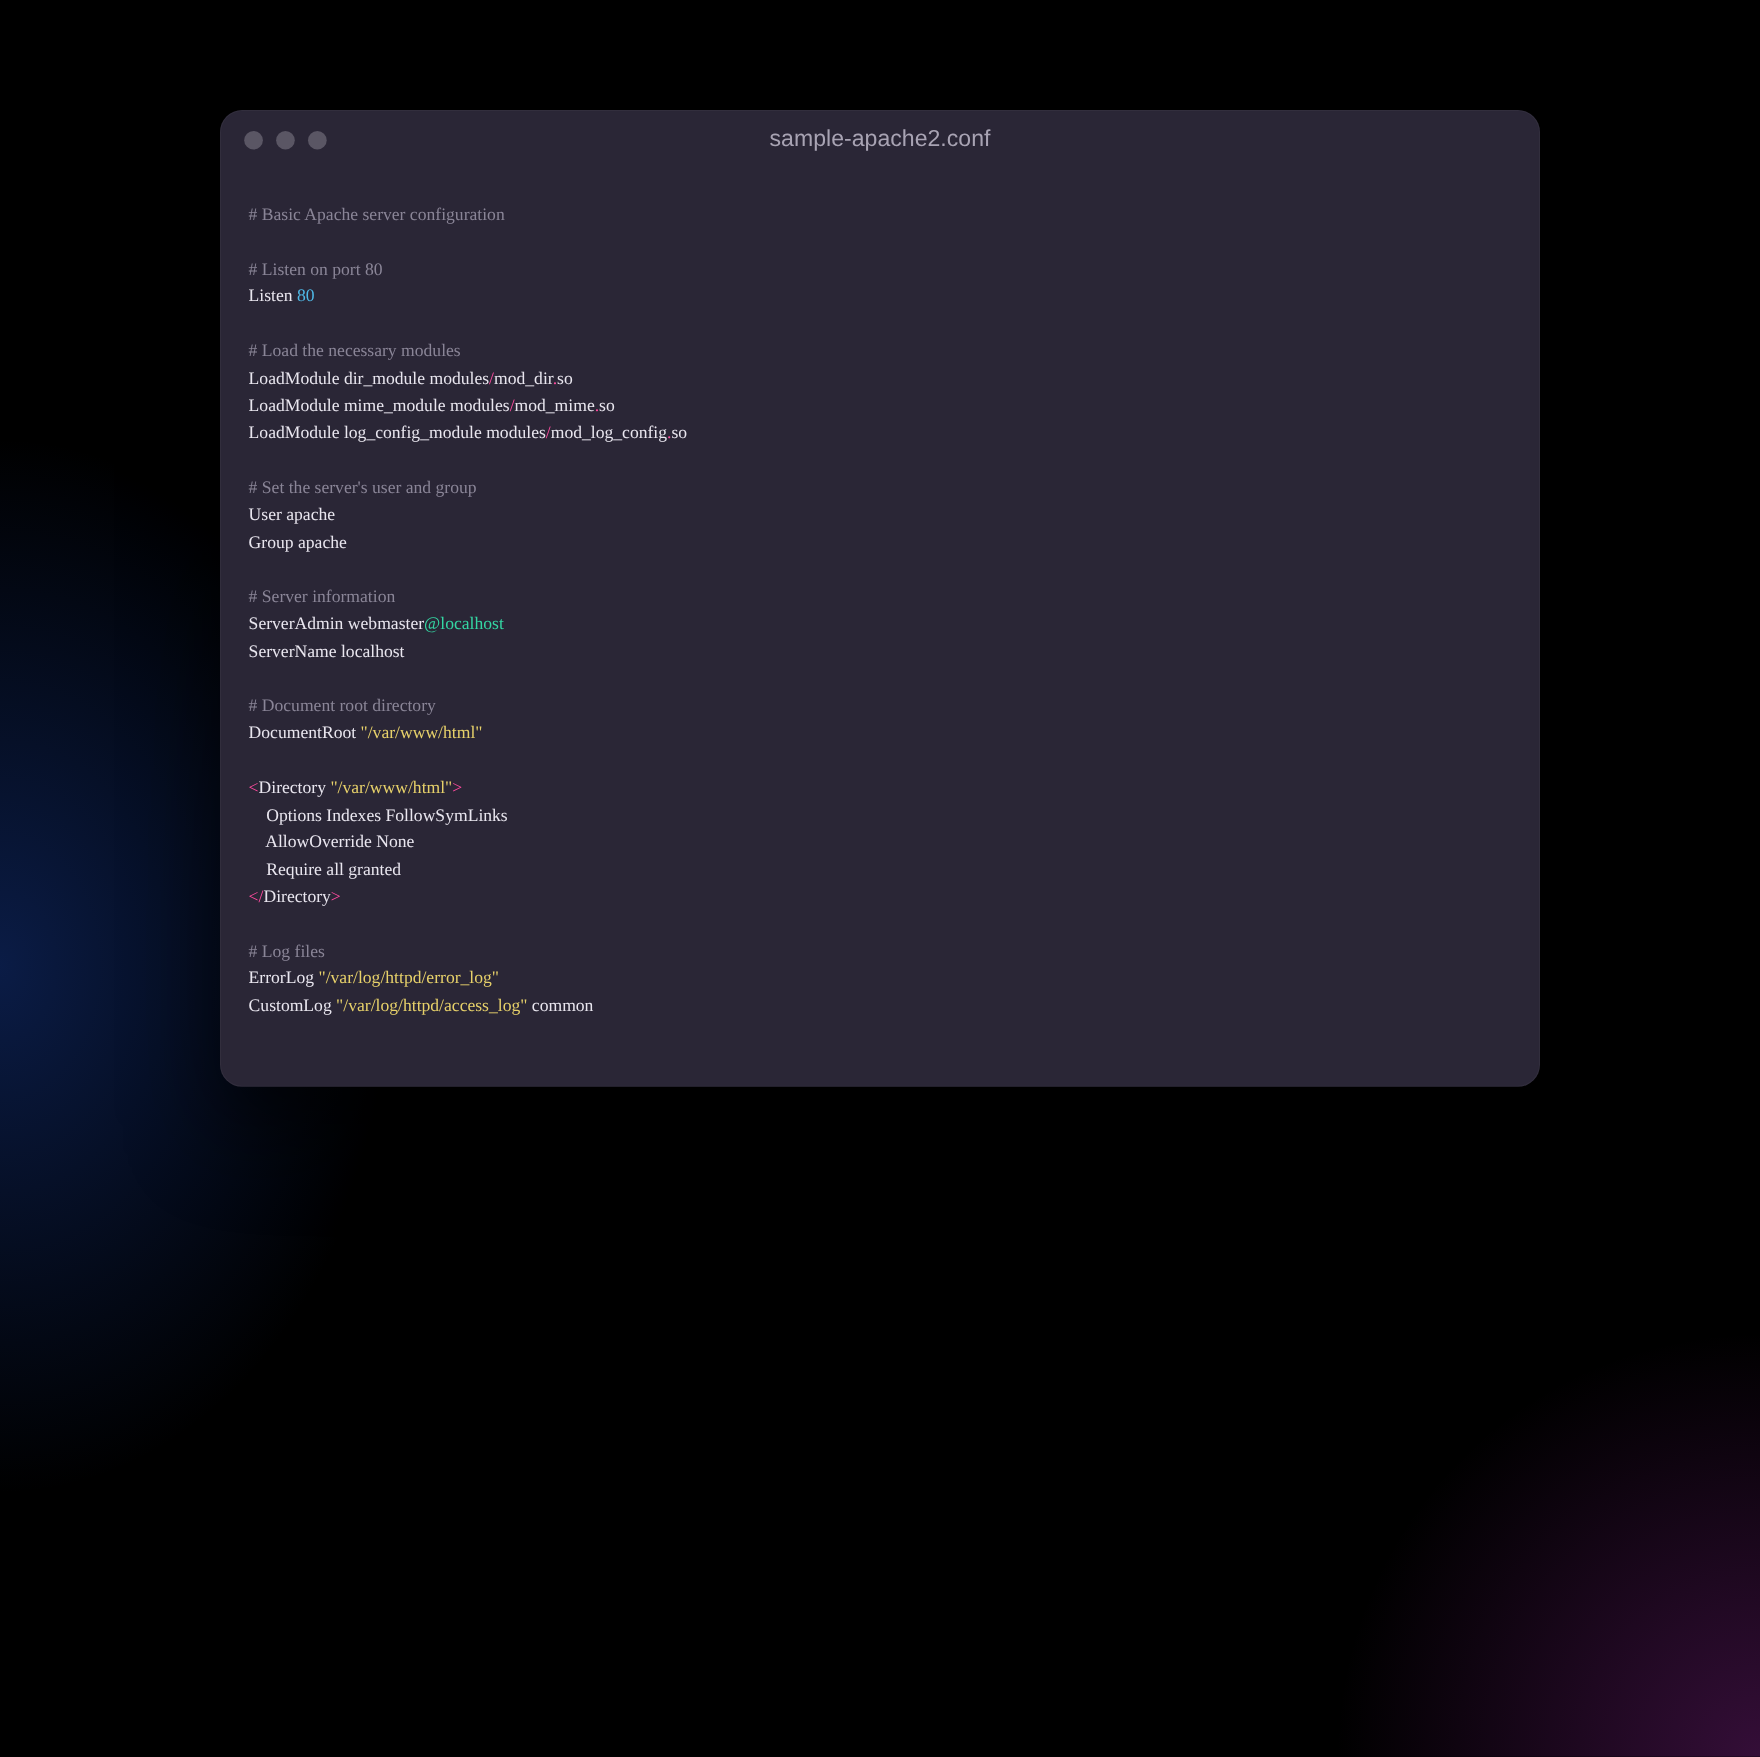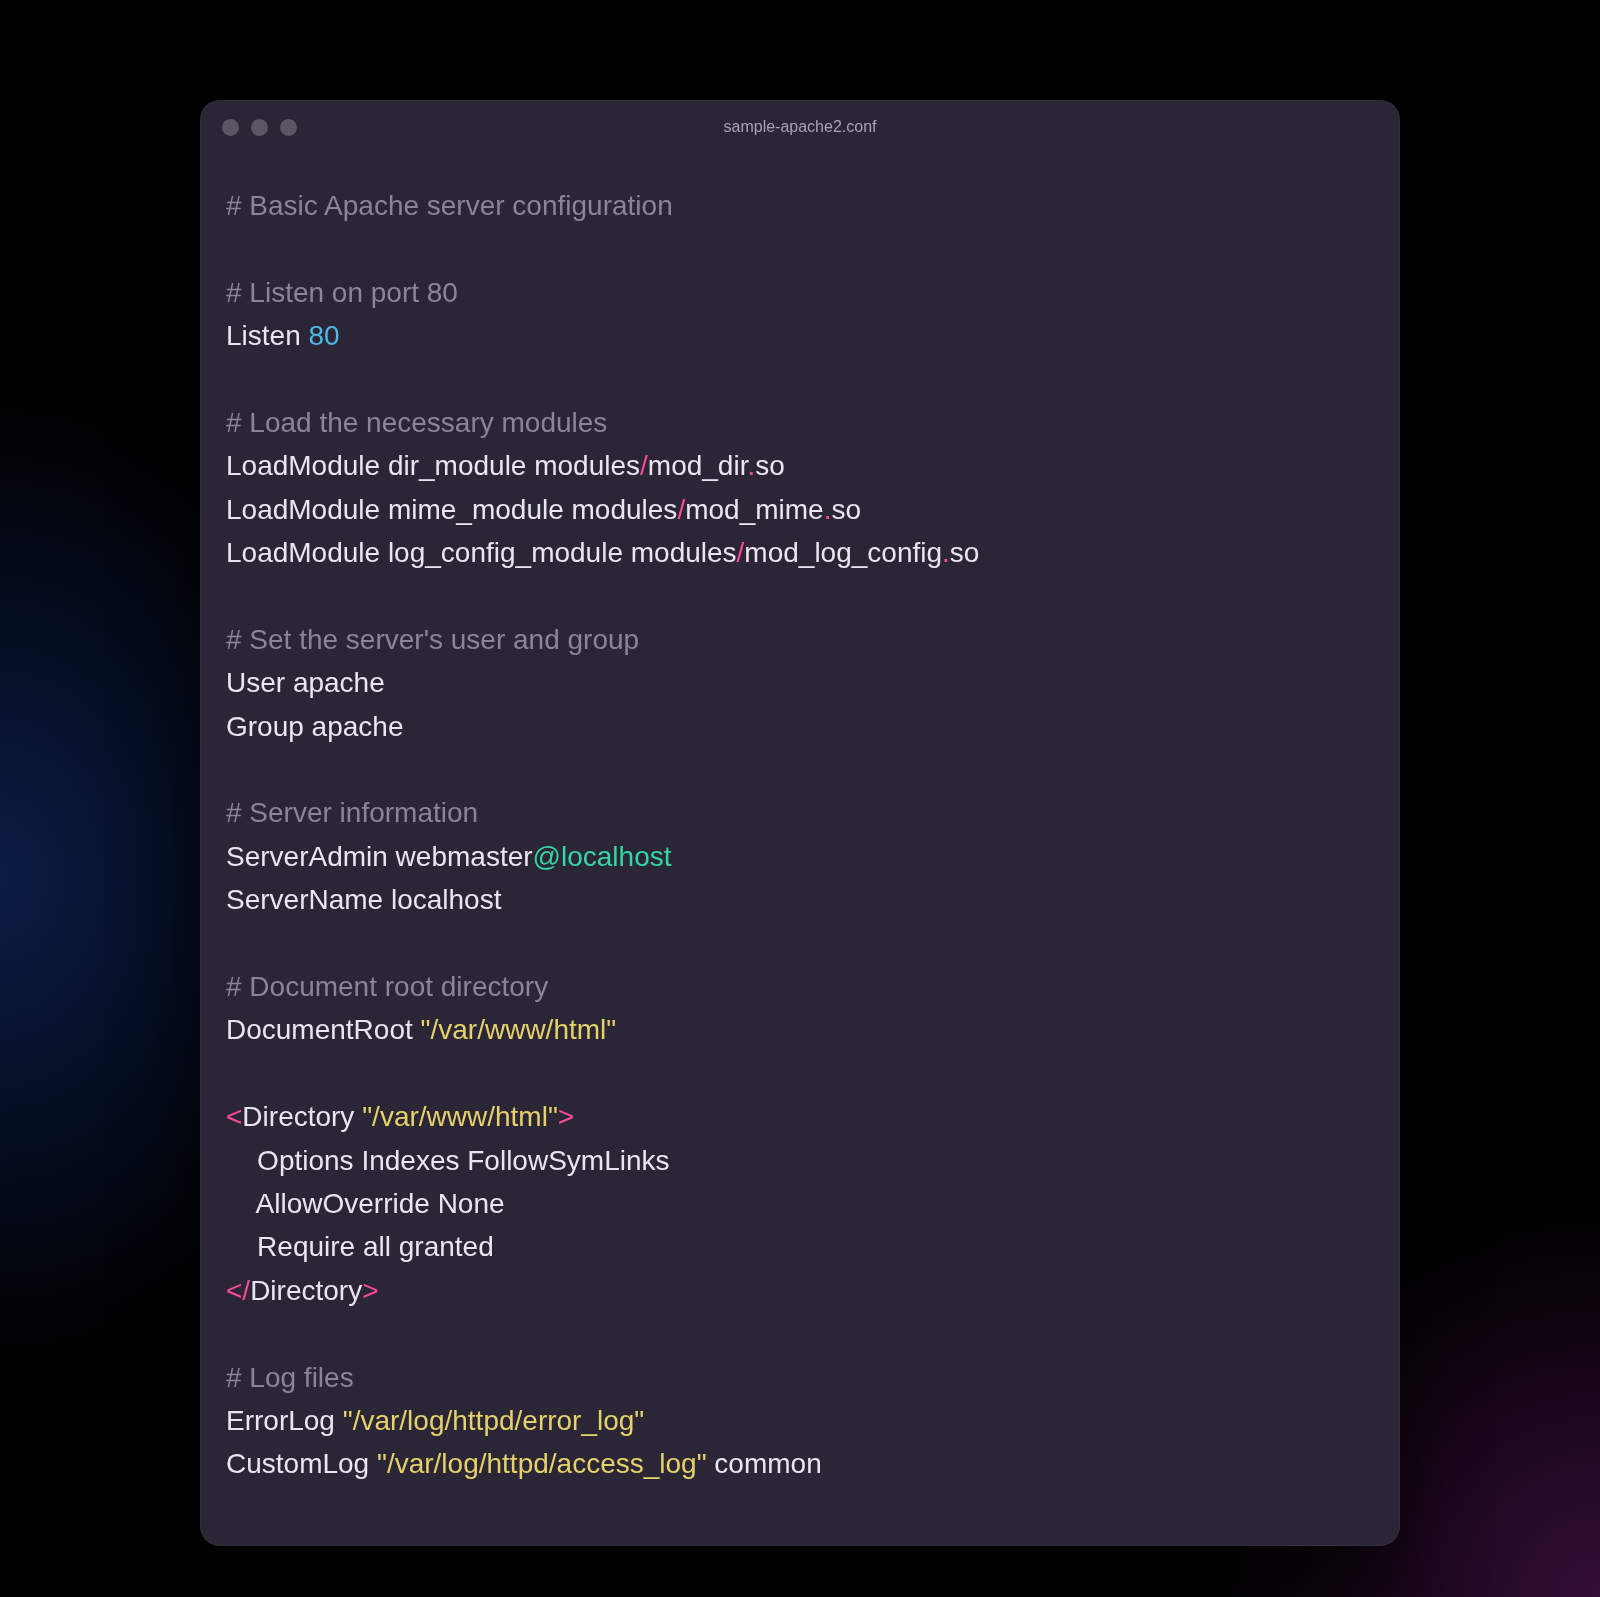--- a/index.html
+++ b/index.html
@@ -37,30 +37,30 @@
   }
   .dot {
     width: 17px; height: 17px; border-radius: 50%;
     background: #5a5664;
   }
   .title {
     position: absolute;
     left: 0; right: 0;
     text-align: center;
     color: #a8a3b3;
-    font-size: 16px;
+    font-size: 21px;
     font-family: -apple-system, BlinkMacSystemFont, "Segoe UI", sans-serif;
     pointer-events: none;
   }
   .code-area {
     padding: 30px 26px 60px 26px;
   }
   pre.code {
-    font-family: Liberation Sans, sans-serif;
-    font-size: 28px;
+    font-family: Liberation Serif, serif;
+    font-size: 16px;
     line-height: 1.55;
     white-space: pre;
     color: #e9e6ef;
   }
   .tok-comment { color: #8a8597; }
   .tok-num     { color: #4fb8e6; }
   .tok-punct   { color: #ff4b9f; }
   .tok-ext     { color: #e9e6ef; }
   .tok-dot     { color: #ff4b9f; }
   .tok-at      { color: #34d6a3; }

